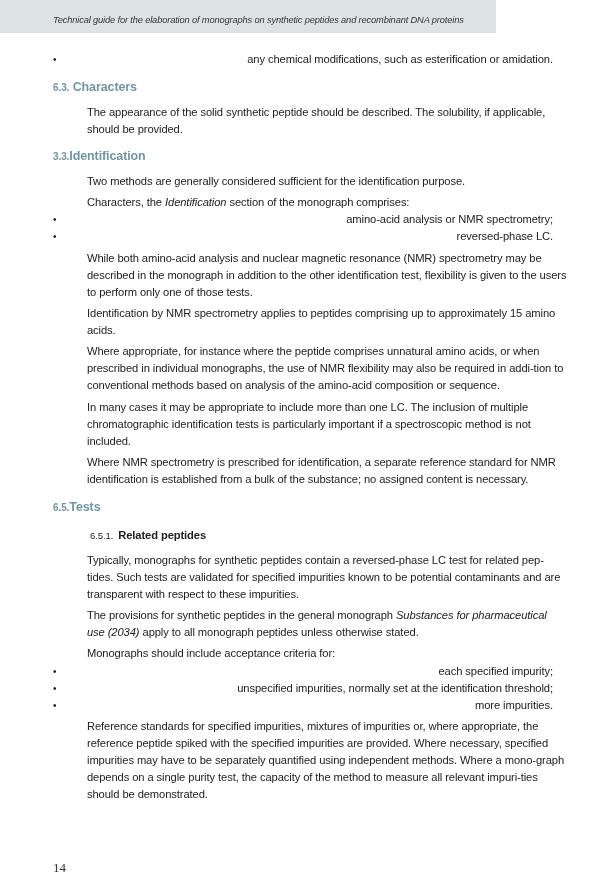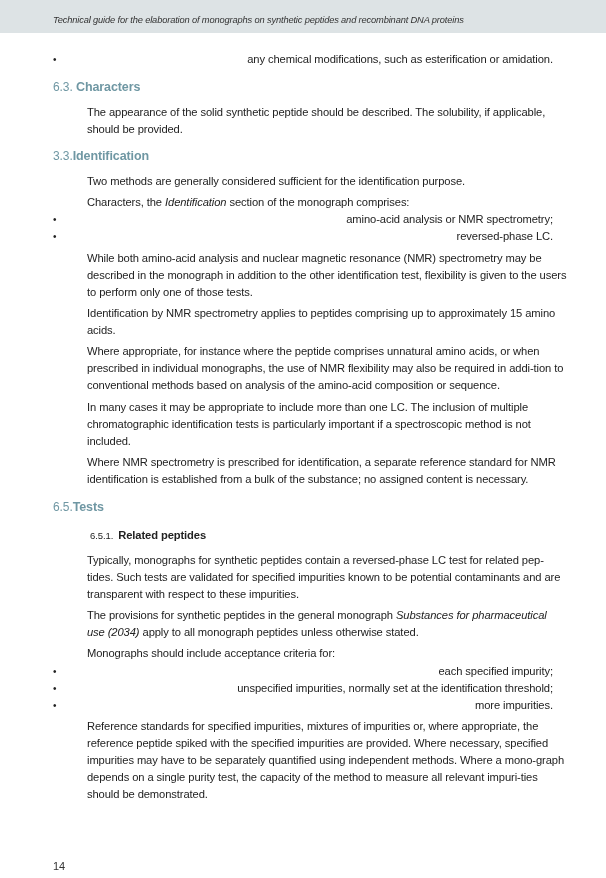--- a/index.html
+++ b/index.html
@@ -1,37 +1,37 @@
 <!DOCTYPE html>
 <html><head>
 <meta charset="utf-8">
 <style>
   html, body { margin: 0; padding: 0; }
   body {
     width: 606px; height: 878px; background: #ffffff; position: relative; overflow: hidden;
     font-family: "Liberation Sans", sans-serif; color: #222222;
   }
   .header-band {
-    position: absolute; left: 0; top: 0; width: 606px; height: 33px; background: #dde3e5;
+    position: absolute; left: 0; top: 0; width: 496px; height: 33px; background: #dde3e5;
   }
   .header-title {
     position: absolute; left: 53px; top: 15px; font-size: 9.3px; font-style: italic; color: #333;
     letter-spacing: -0.15px; white-space: nowrap;
   }
   .content { position: absolute; left: 0; top: 0; width: 606px; }
   .blk { position: absolute; font-size: 11.2px; line-height: 17px; letter-spacing: -0.1px; }
   .p { left: 87px; width: 480px; }
   .bullet-row { left: 53px; width: 500px; display: flex; }
   .bullet-dot { width: 18px; flex: 0 0 18px; font-size: 10px; }
   .bullet-text { flex: 1; text-align: right; }
   .h2 { left: 53px; font-size: 12.5px; color: #6f97a3; font-weight: bold; letter-spacing: -0.1px; }
-  .h2 .num { font-weight: normal; font-size: 12px; }
+  .h2 .num { font-weight: bold; font-size: 10px; }
   .h3 { left: 53px; font-size: 11.2px; font-weight: bold; color: #222; }
   .h3 .num { font-weight: normal; font-size: 9.5px; margin-right: 5px; margin-left: 37px; }
-  .page-number { position: absolute; left: 53px; top: 860px; font-size: 11px; color: #333; }
+  .page-number { position: absolute; left: 53px; top: 860px; font-size: 13px; color: #333; font-family: Liberation Serif, serif; }
   i { font-style: italic; }
 </style>
 </head>
 <body>
 
 <div class="header-band">
   <div class="header-title">Technical guide for the elaboration of monographs on synthetic peptides and recombinant DNA proteins</div>
 </div>
 
 <div class="content">

